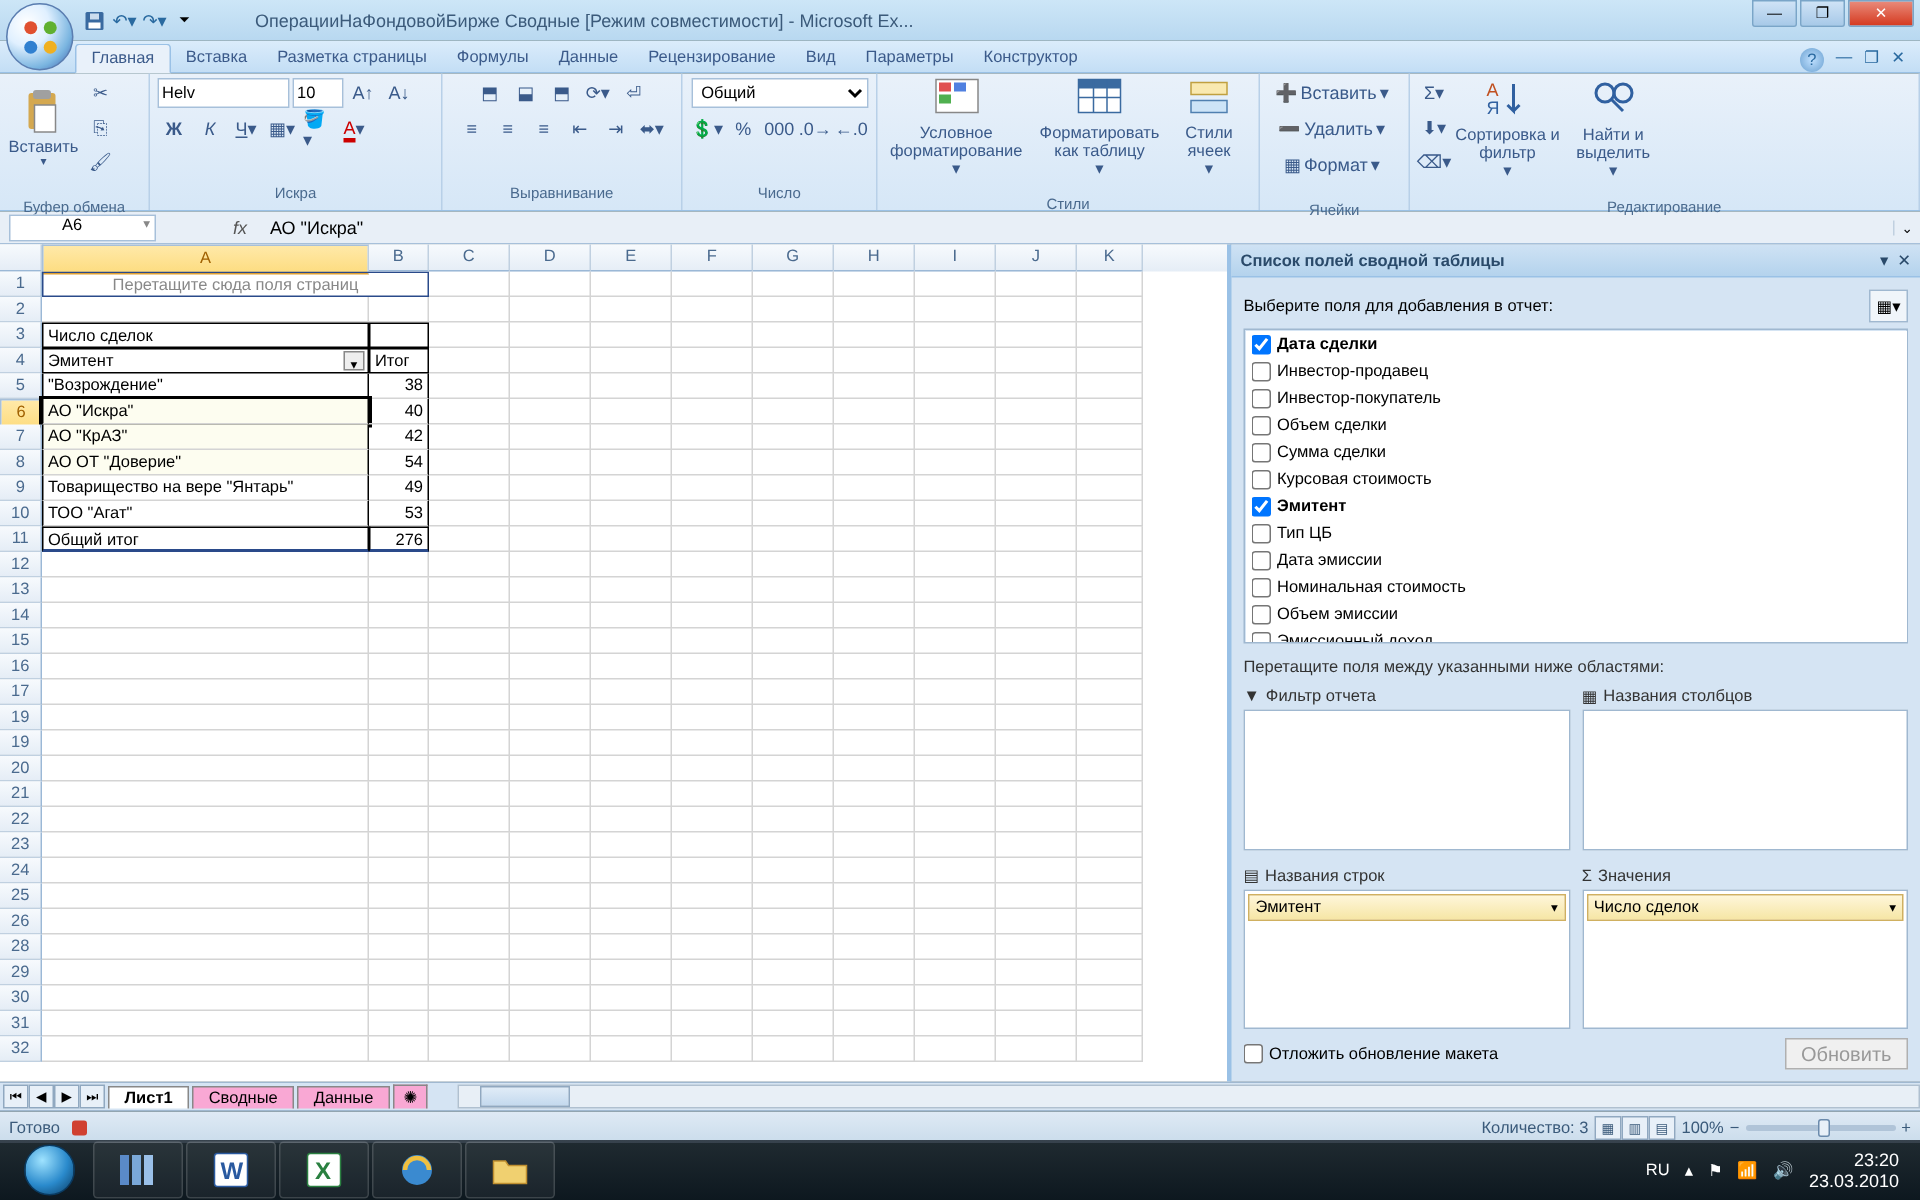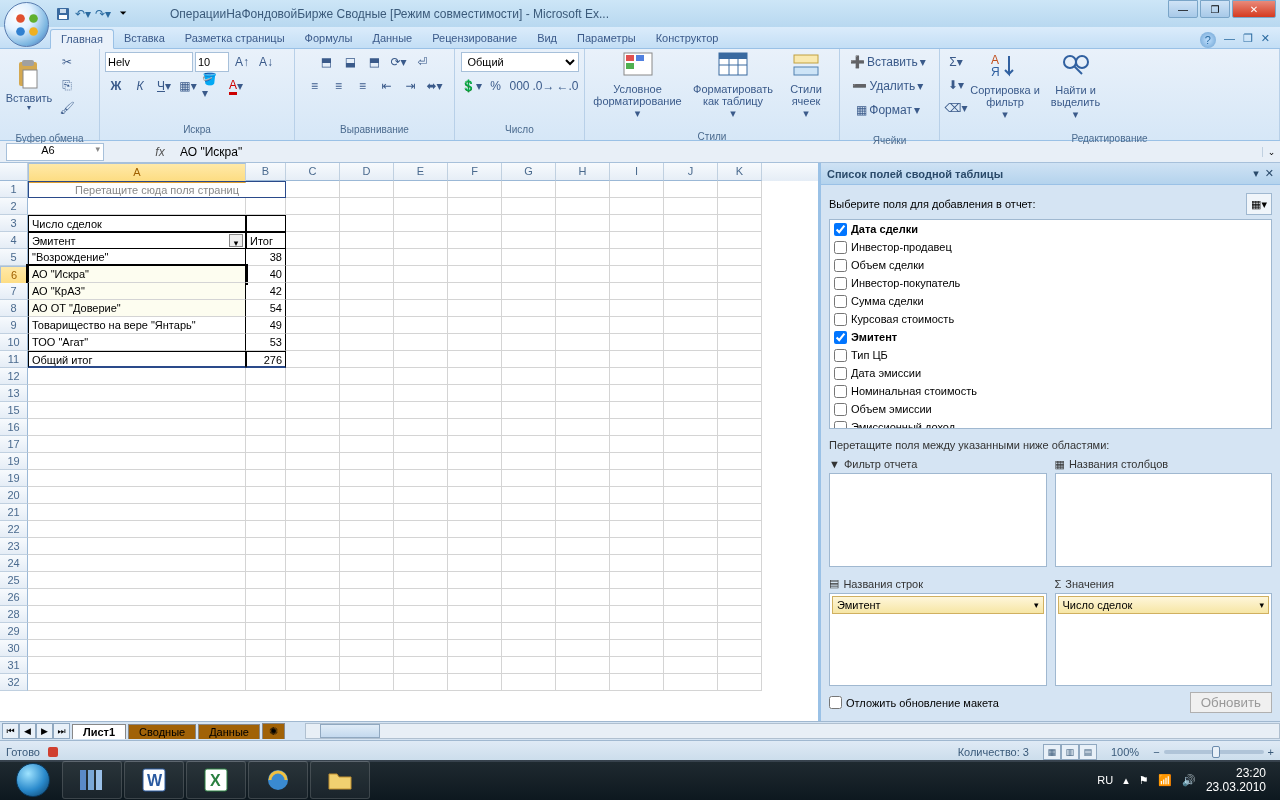--- a/index.html
+++ b/index.html
@@ -76,27 +76,27 @@
 .chip::after { content: "▾"; margin-left: auto; font-size: 9px; }
 .defer { display: flex; align-items: center; gap: 4px; padding: 6px 0 0; }
 .defer .upd { margin-left: auto; padding: 2px 10px; border: 1px solid #b0b0b0; background: #f0f0f0; color:#999; cursor:pointer;}
 
 
 .sheettabs { height: 19px; background: #d5e4f3; display: flex; align-items: center; font-size: 11px; border-top: 1px solid #a0b8d0; }
 .navbtns { display: flex; margin-left: 2px; }
 .navbtns span { width: 17px; height: 16px; border: 1px solid #90a8c0; background:#e8f0f8; display: inline-flex; align-items: center; justify-content: center; font-size: 9px; cursor: pointer; }
 .stab { padding: 1px 10px; background: #fff; border: 1px solid #888; border-bottom: none; margin-left: 2px; font-size: 11px; cursor: pointer; }
 .stab.active { font-weight: bold; background: #fff; }
-.stab.inactive { background: #a16207; }
+.stab.inactive { background: #f9a8d4; }
 .hscroll { flex: 1; margin-left: 20px; height: 16px; background: #e8eff6; border: 1px solid #b0c0d0; position:relative;}
 .hscroll .thumb{ position:absolute; left:14px; top:0; bottom:0; width:60px; background:linear-gradient(#e0ecf7,#c4d9ee); border:1px solid #90a8c0;}
 
 
 .status { height: 22px; background: linear-gradient(#dfeaf5,#cadceb); border-top: 1px solid #a0b8d0; display: flex; align-items: center; font-size: 11px; color: #3a5a7a; padding: 0 6px; }
-.status .right { margin-left: auto; display: flex; align-items: center; gap: 14px; }
+.status .right { margin-left: auto; display: flex; align-items: center; gap: 4px; }
 .zoom { display: flex; align-items: center; gap: 4px; }
 .slider { width: 100px; height: 4px; background: #b0c4d8; position: relative; border-radius:2px;}
 .slider .th { position: absolute; left: 48px; top: -4px; width: 8px; height: 12px; background: #e8f0f8; border: 1px solid #6a8aac; border-radius:2px;}
 .viewbtns span { display:inline-block; width:18px; height:16px; border:1px solid #90a8c0; background:#e8f0f8; font-size:9px; text-align:center; line-height:14px; cursor:pointer;}
 
 
 .taskbar { position: absolute; bottom: 0; left: 0; right: 0; height: 40px; background: linear-gradient(rgba(30,40,50,0.85), rgba(10,20,30,0.9)); display: flex; align-items: center; padding: 0 6px; }
 .start { width: 54px; height: 38px; display:flex; align-items:center; justify-content:center; cursor:pointer; }
 .start-orb { width:34px; height:34px; border-radius:50%; background:radial-gradient(circle at 35% 30%, #9fe3ff, #2a8acc 55%, #0a3a60); border:1px solid #0a3a60; position:relative;}
 .tb-item { width: 60px; height: 38px; border: 1px solid rgba(255,255,255,0.15); border-radius: 3px; margin-left: 2px; display: flex; align-items: center; justify-content: center; cursor: pointer; background:rgba(255,255,255,0.05);}
@@ -493,20 +493,34 @@
           <div class="cell" style="width: 54px;"></div>
           <div class="cell" style="width: 54px;"></div>
           <div class="cell" style="width: 54px;"></div>
           <div class="cell" style="width: 54px;"></div>
           <div class="cell" style="width: 54px;"></div>
           <div class="cell" style="width: 54px;"></div>
           <div class="cell" style="width: 54px;"></div>
           <div class="cell" style="width: 44px;"></div>
         </div>
         <div class="gridrow">
+          <div class="rh">14</div>
+          <div class="cell" style="width: 218px;"></div>
+          <div class="cell" style="width: 40px;"></div>
+          <div class="cell" style="width: 54px;"></div>
+          <div class="cell" style="width: 54px;"></div>
+          <div class="cell" style="width: 54px;"></div>
+          <div class="cell" style="width: 54px;"></div>
+          <div class="cell" style="width: 54px;"></div>
+          <div class="cell" style="width: 54px;"></div>
+          <div class="cell" style="width: 54px;"></div>
+          <div class="cell" style="width: 54px;"></div>
+          <div class="cell" style="width: 44px;"></div>
+        </div>
+        <div class="gridrow">
           <div class="rh">15</div>
           <div class="cell" style="width: 218px;"></div>
           <div class="cell" style="width: 40px;"></div>
           <div class="cell" style="width: 54px;"></div>
           <div class="cell" style="width: 54px;"></div>
           <div class="cell" style="width: 54px;"></div>
           <div class="cell" style="width: 54px;"></div>
           <div class="cell" style="width: 54px;"></div>
           <div class="cell" style="width: 54px;"></div>
           <div class="cell" style="width: 54px;"></div>
@@ -757,25 +771,25 @@
           <div class="fld bold">
             <input type="checkbox" checked="" style="">
             <label>Дата сделки</label>
           </div>
           <div class="fld">
             <input type="checkbox" style="">
             <label>Инвестор-продавец</label>
           </div>
           <div class="fld">
             <input type="checkbox" style="">
-            <label>Объем сделки</label>
+            <label>Инвестор-покупатель</label>
           </div>
           <div class="fld">
             <input type="checkbox" style="">
-            <label>Инвестор-покупатель</label>
+            <label>Объем сделки</label>
           </div>
           <div class="fld">
             <input type="checkbox" style="">
             <label>Сумма сделки</label>
           </div>
           <div class="fld">
             <input type="checkbox" style="">
             <label>Курсовая стоимость</label>
           </div>
           <div class="fld bold">

